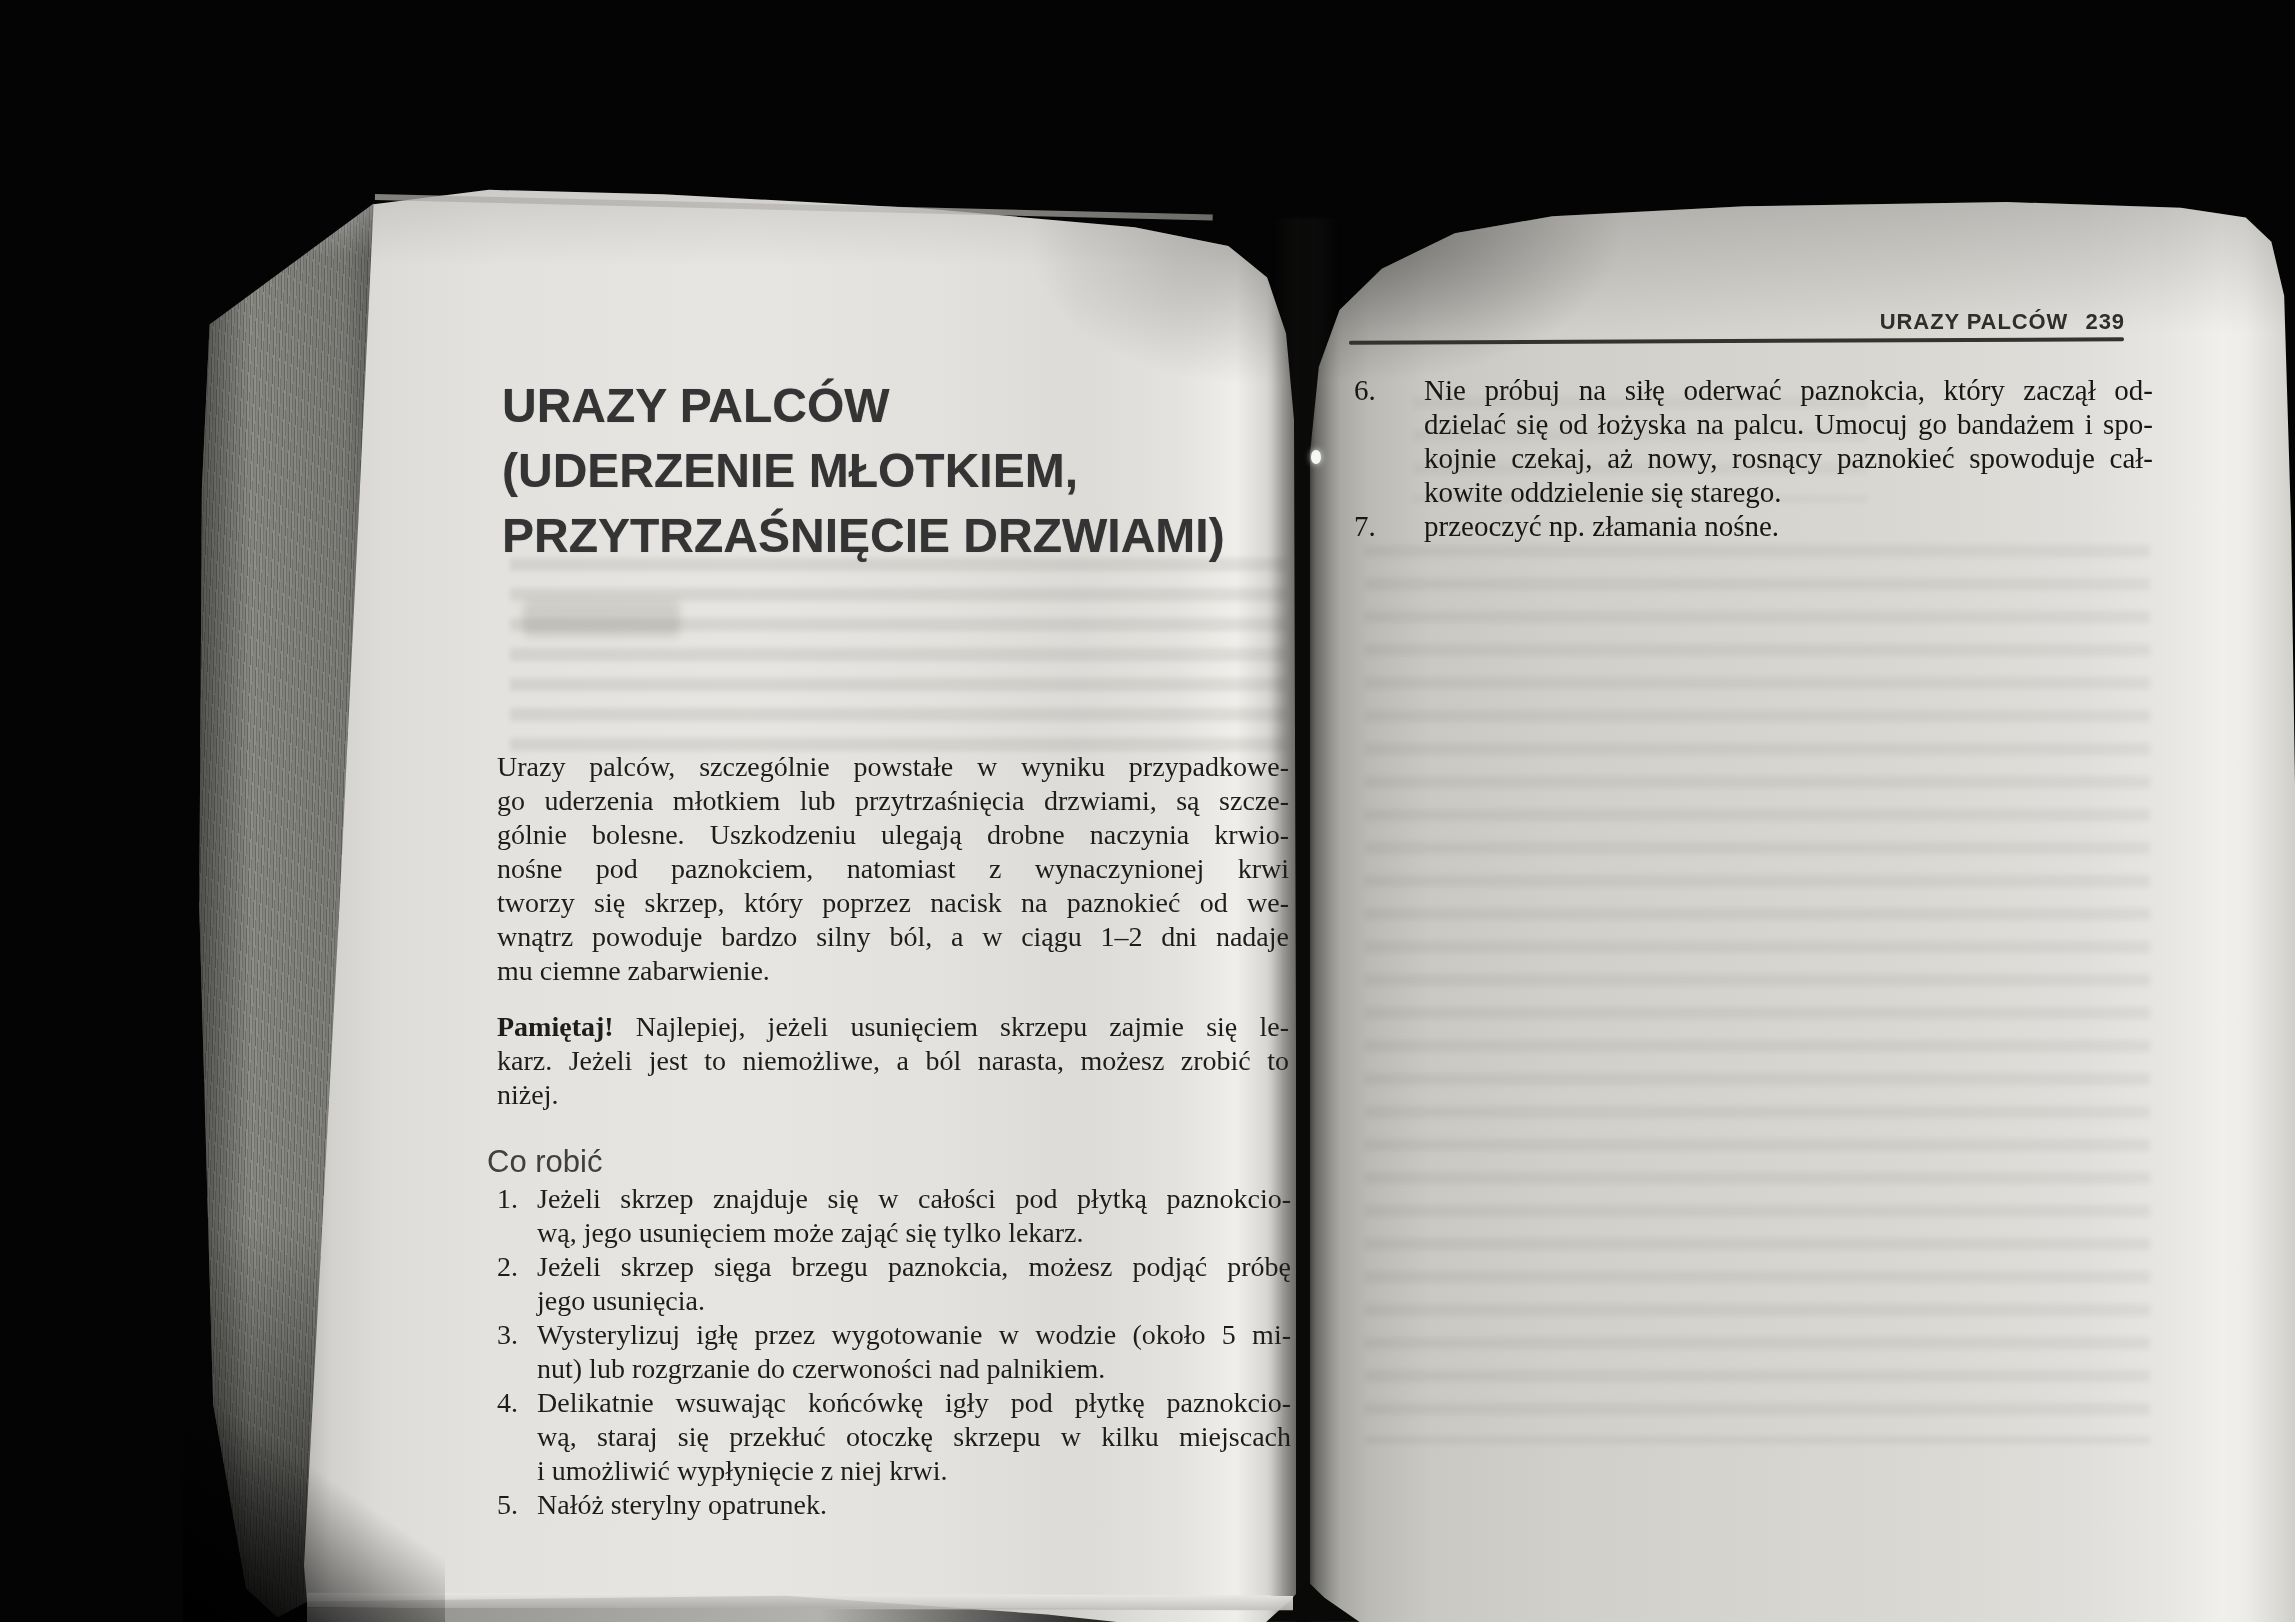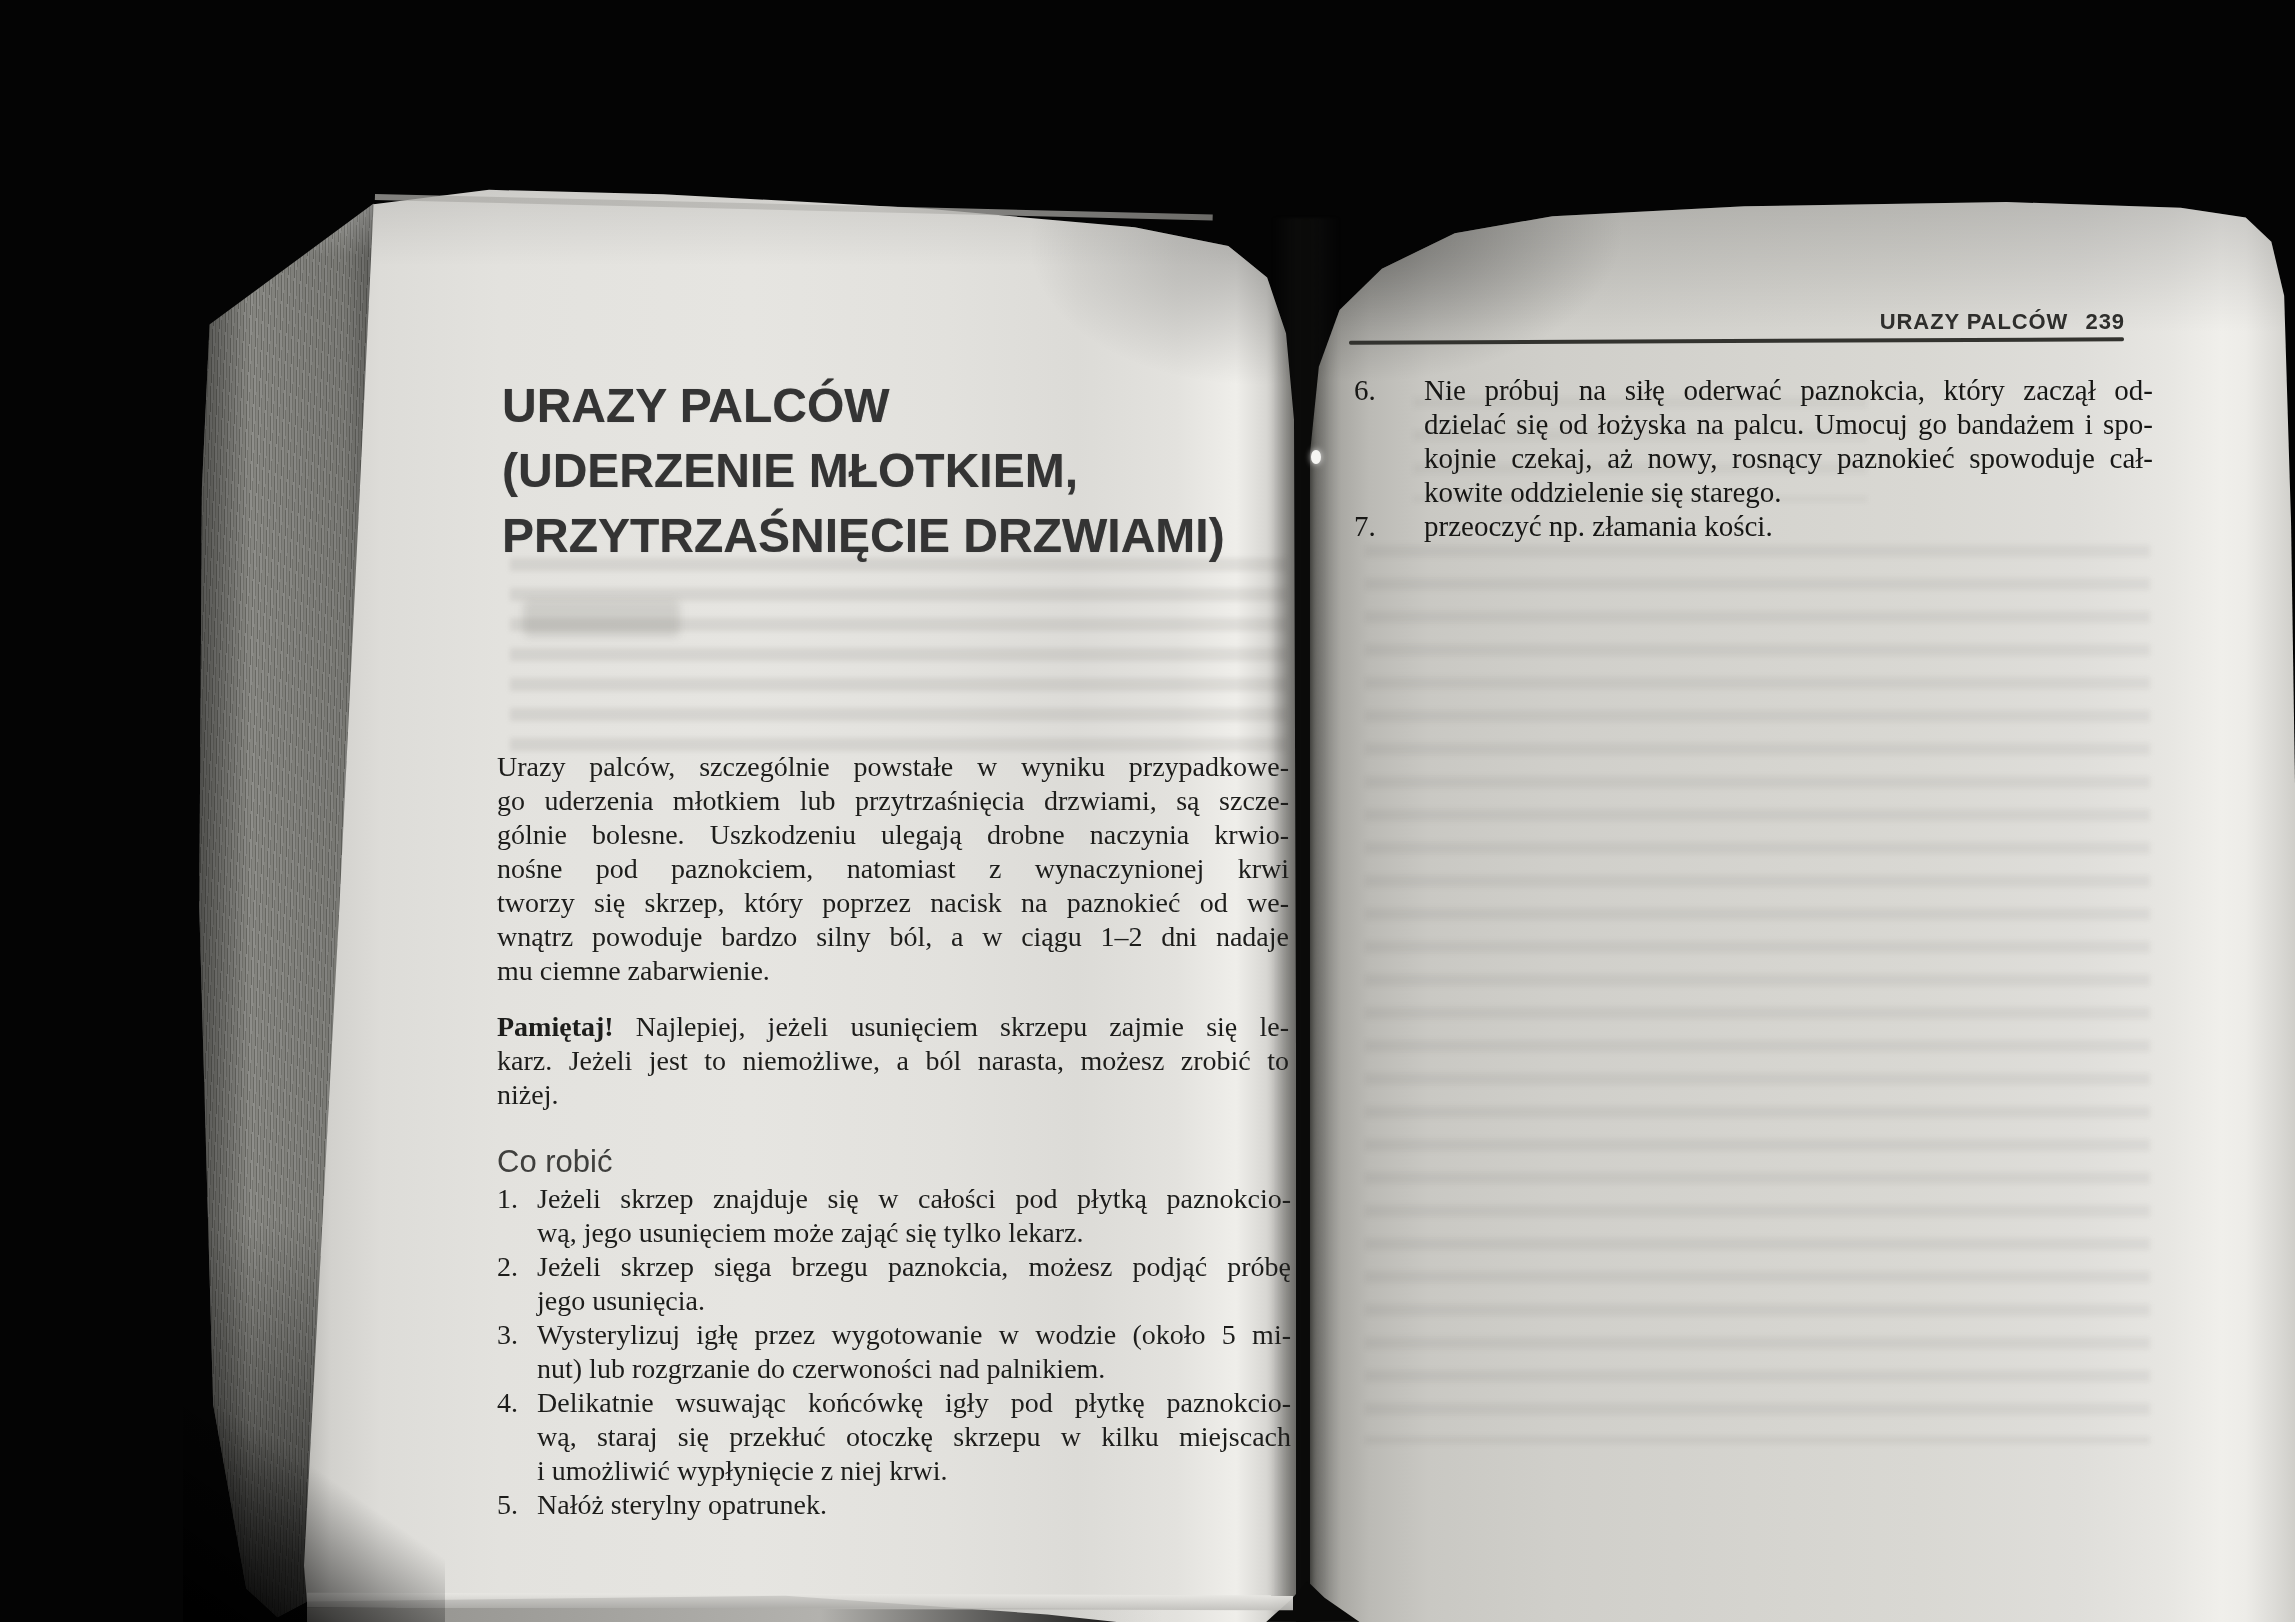--- a/index.html
+++ b/index.html
@@ -95,21 +95,21 @@
     font-size:48px;line-height:65px;letter-spacing:0px;color:#343434;
     text-shadow:0 0 0.9px rgba(40,40,40,.4);white-space:nowrap;
   }
   .body-block{font-size:28px;line-height:34px;color:#1d1d1b;}
   .body-block .tl{white-space:nowrap;}
   .jl{text-align:justify;text-align-last:justify;}
   .intro-block{left:497px;top:750px;width:792px;}
   .reminder-block{left:497px;top:1010px;width:792px;}
   .reminder-block strong{font-weight:bold;}
   .coheading{
-    left:497px;top:1143px;
+    left:487px;top:1143px;
     font-family:"Liberation Sans", sans-serif;font-size:31px;line-height:38px;
     color:#3f3f3d;white-space:nowrap;
   }
   .steps-block{display:block;}
   .steps-left{left:497px;top:1182px;width:794px;}
   .steps-right{left:1354px;top:373px;width:799px;font-size:29px;line-height:34px;color:#171715;}
   .steps-right .tl{white-space:nowrap;margin-left:28px;}
   .step{display:flex;}
   .step .num{flex:none;width:40px;}
   .steps-right .step .num{width:42px;}
@@ -219,19 +219,19 @@
         <div class="lines">
           <div class="tl jl">Nie próbuj na siłę oderwać paznokcia, który zaczął od-</div>
           <div class="tl jl">dzielać się od łożyska na palcu. Umocuj go bandażem i spo-</div>
           <div class="tl jl">kojnie czekaj, aż nowy, rosnący paznokieć spowoduje cał-</div>
           <div class="tl">kowite oddzielenie się starego.</div>
         </div>
       </div>
       <div class="step">
         <span class="num">7.</span>
         <div class="lines">
-          <div class="tl">przeoczyć np. złamania kości.</div>
+          <div class="tl">przeoczyć np. złamania nośne.</div>
         </div>
       </div>
     </div>
 
 </div>
 
 
 </body></html>

